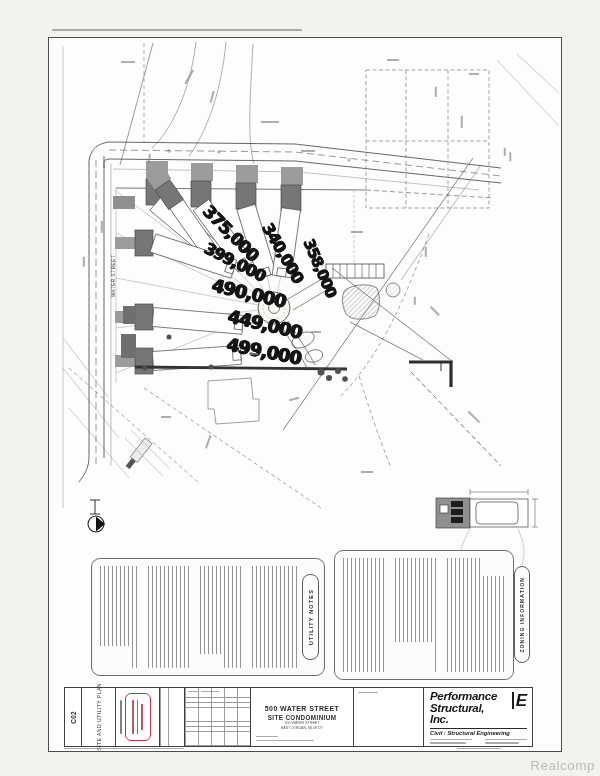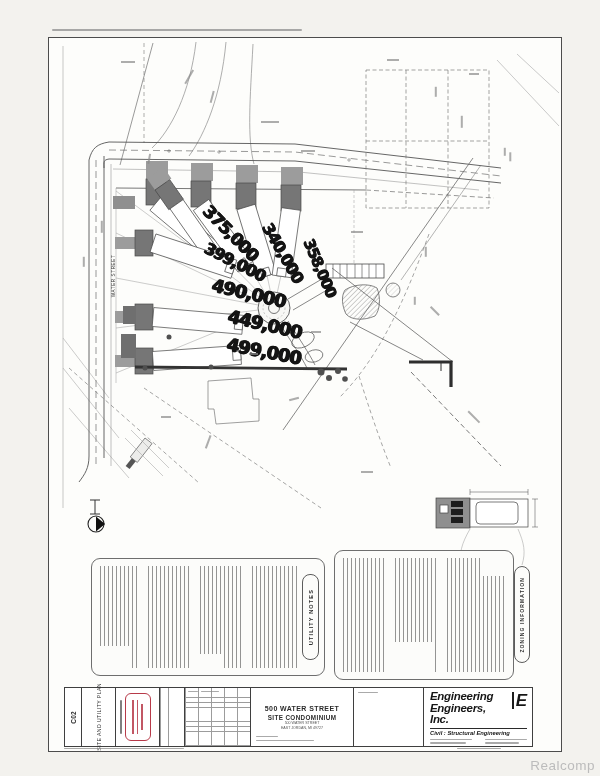--- a/index.html
+++ b/index.html
@@ -326,22 +326,22 @@
         <div class="bar" style="left:5px;bottom:9px;width:22px;height:1.4px;"></div>
         <div class="bar" style="left:5px;bottom:5px;width:58px;height:1.4px;"></div>
       </div>
       <div class="sec" style="width:70px;">
         <div class="bar" style="left:4px;top:4px;width:20px;height:1.4px;"></div>
       </div>
       <div class="sec" style="width:108px;">
         <div class="firm">
           <div class="fnrow">
             <div>
-              <div class="fn">Engineering</div>
-              <div class="fn">Engineers, Inc.</div>
+              <div class="fn">Performance</div>
+              <div class="fn">Structural, Inc.</div>
             </div>
             <div class="pelogo">E</div>
           </div>
           <div class="frule"></div>
           <div class="ftag">Civil : Structural Engineering</div>
           <div class="fbars">
             <div class="fb">
                 <span class="bar"></span>
                 <span class="bar" style="width:36px;"></span>
               </div>

